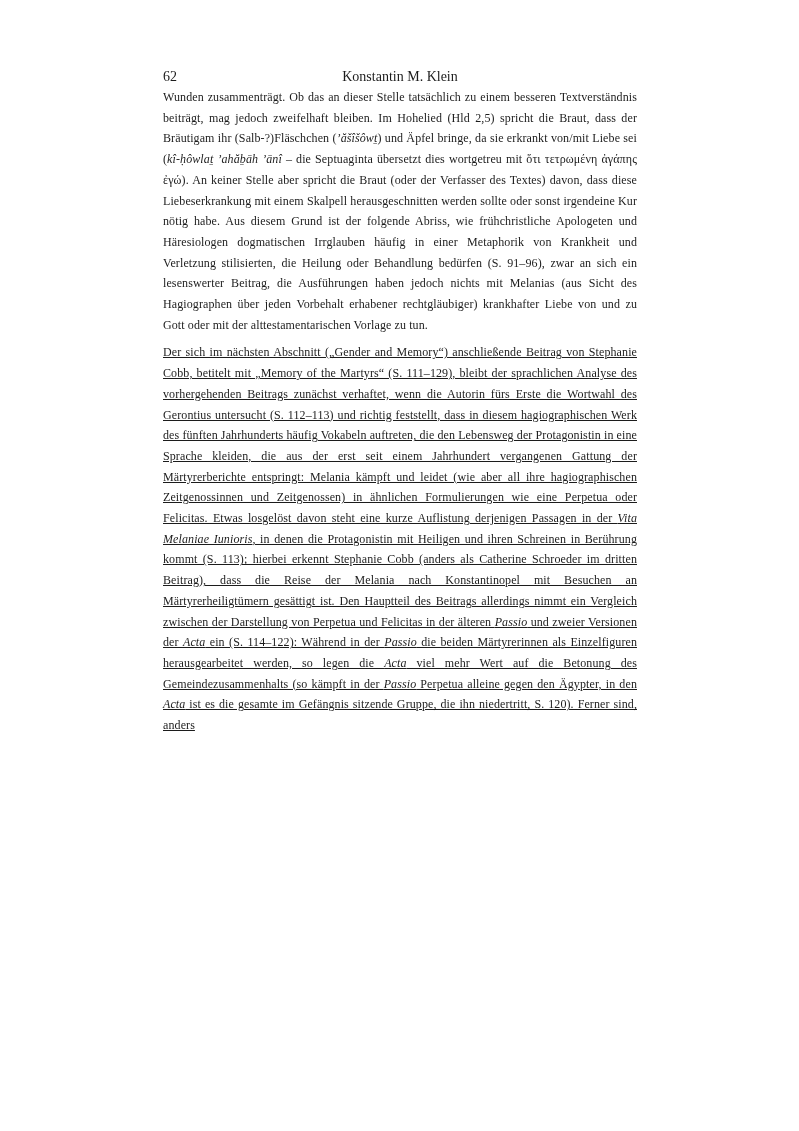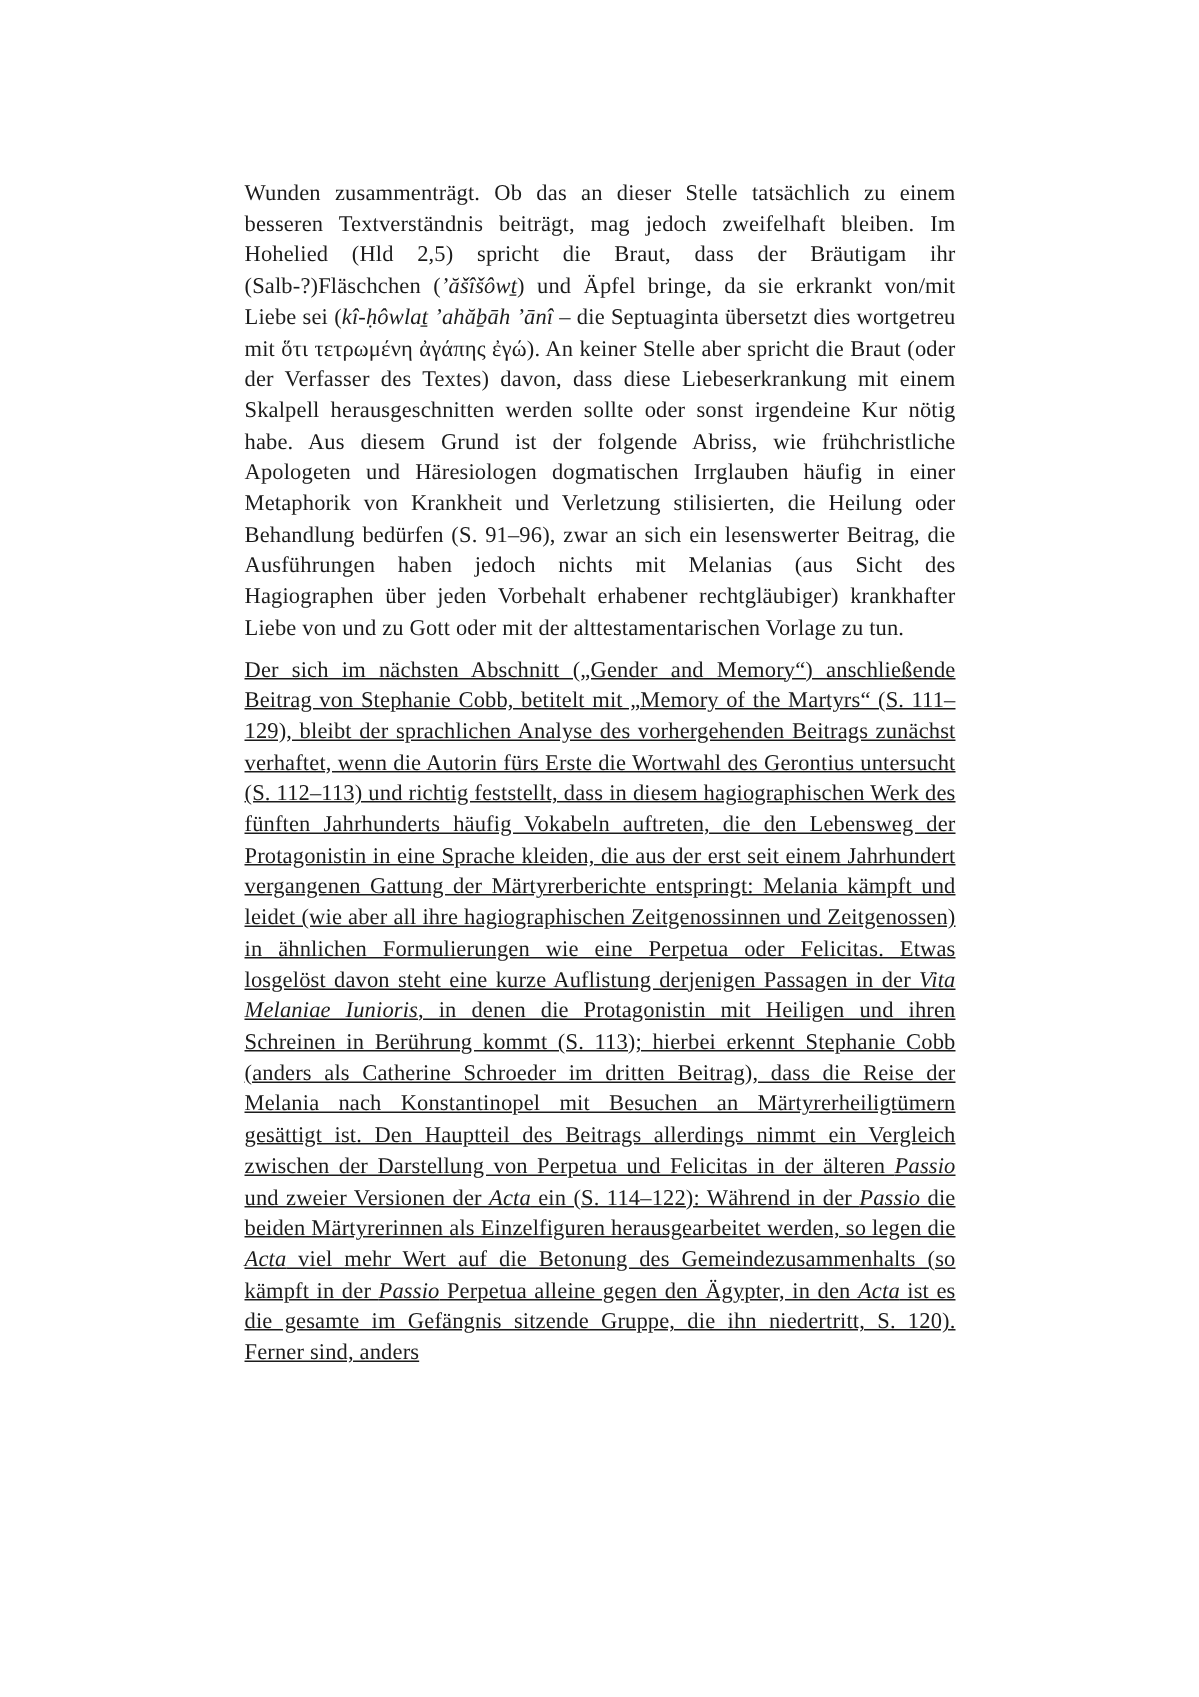--- a/index.html
+++ b/index.html
@@ -31,41 +31,44 @@
   .page-number {
     position: absolute;
     left: 0;
     top: 0;
   }
   .running-head {
     display: block;
     text-align: center;
   }
   .text-block {
-    margin-top: 52px;
     text-align: justify;
-    font-size: 15px;
+    font-size: 12px;
     line-height: 20.7px;
     letter-spacing: 0.1px;
   }
   .text-block p {
     margin: 0;
     padding: 0;
   }
   .text-block p + p {
     margin-top: 7px;
     text-decoration: underline;
   }
   .italic {
     font-style: italic;
   }
 </style>
 </head>
 <body>
 
 <div class="page">
   <div class="sheet">
+    <header class="running-header">
+      <span class="page-number">62</span>
+      <span class="running-head">Konstantin M. Klein</span>
+    </header>
     <main class="text-block">
       <p><span>Wunden zusammenträgt. Ob das an dieser Stelle tatsächlich zu einem besseren Textverständnis beiträgt, mag jedoch zweifelhaft bleiben. Im Hohelied (Hld 2,5) spricht die Braut, dass der Bräutigam ihr (Salb-?)Fläschchen (</span><span class="italic">’ăšîšôwṯ</span><span>) und Äpfel bringe, da sie erkrankt von/mit Liebe sei (</span><span class="italic">kî-ḥôwlaṯ ’ahăḇāh ’ānî</span><span> – die Septuaginta übersetzt dies wortgetreu mit ὅτι τετρωμένη ἀγάπης ἐγώ). An keiner Stelle aber spricht die Braut (oder der Verfasser des Textes) davon, dass diese Liebeserkrankung mit einem Skalpell herausgeschnitten werden sollte oder sonst irgendeine Kur nötig habe. Aus diesem Grund ist der folgende Abriss, wie frühchristliche Apologeten und Häresiologen dogmatischen Irrglauben häufig in einer Metaphorik von Krankheit und Verletzung stilisierten, die Heilung oder Behandlung bedürfen (S. 91–96), zwar an sich ein lesenswerter Beitrag, die Ausführungen haben jedoch nichts mit Melanias (aus Sicht des Hagiographen über jeden Vorbehalt erhabener rechtgläubiger) krankhafter Liebe von und zu Gott oder mit der alttestamentarischen Vorlage zu tun.</span></p>
       <p><span>Der sich im nächsten Abschnitt („Gender and Memory“) anschließende Beitrag von Stephanie Cobb, betitelt mit „Memory of the Martyrs“ (S. 111–129), bleibt der sprachlichen Analyse des vorhergehenden Beitrags zunächst verhaftet, wenn die Autorin fürs Erste die Wortwahl des Gerontius untersucht (S. 112–113) und richtig feststellt, dass in diesem hagiographischen Werk des fünften Jahrhunderts häufig Vokabeln auftreten, die den Lebensweg der Protagonistin in eine Sprache kleiden, die aus der erst seit einem Jahrhundert vergangenen Gattung der Märtyrerberichte entspringt: Melania kämpft und leidet (wie aber all ihre hagiographischen Zeitgenossinnen und Zeitgenossen) in ähnlichen Formulierungen wie eine Perpetua oder Felicitas. Etwas losgelöst davon steht eine kurze Auflistung derjenigen Passagen in der </span><span class="italic">Vita Melaniae Iunioris</span><span>, in denen die Protagonistin mit Heiligen und ihren Schreinen in Berührung kommt (S. 113); hierbei erkennt Stephanie Cobb (anders als Catherine Schroeder im dritten Beitrag), dass die Reise der Melania nach Konstantinopel mit Besuchen an Märtyrerheiligtümern gesättigt ist. Den Hauptteil des Beitrags allerdings nimmt ein Vergleich zwischen der Darstellung von Perpetua und Felicitas in der älteren </span><span class="italic">Passio</span><span> und zweier Versionen der </span><span class="italic">Acta</span><span> ein (S. 114–122): Während in der </span><span class="italic">Passio</span><span> die beiden Märtyrerinnen als Einzelfiguren herausgearbeitet werden, so legen die </span><span class="italic">Acta</span><span> viel mehr Wert auf die Betonung des Gemeindezusammenhalts (so kämpft in der </span><span class="italic">Passio</span><span> Perpetua alleine gegen den Ägypter, in den </span><span class="italic">Acta</span><span> ist es die gesamte im Gefängnis sitzende Gruppe, die ihn niedertritt, S. 120). Ferner sind, anders</span></p>
     </main>
   </div>
 </div>
 
 </body></html>

